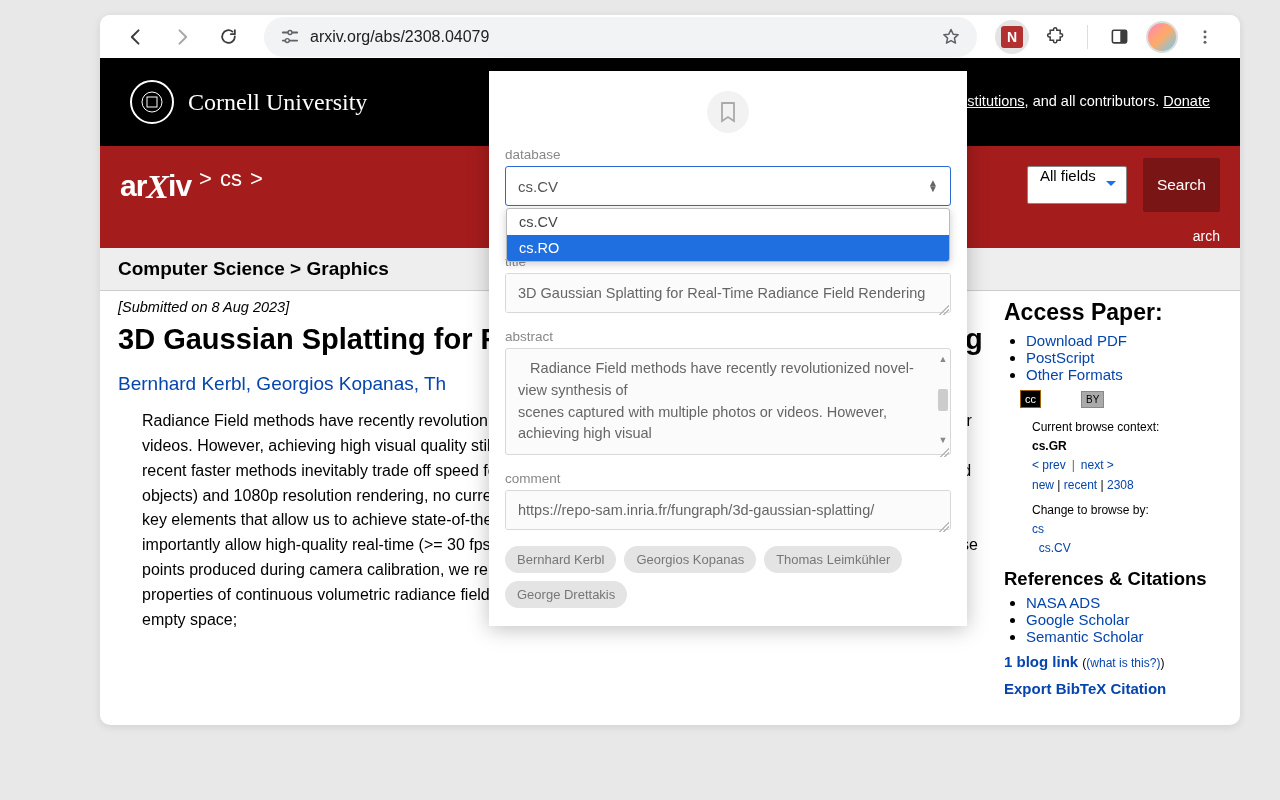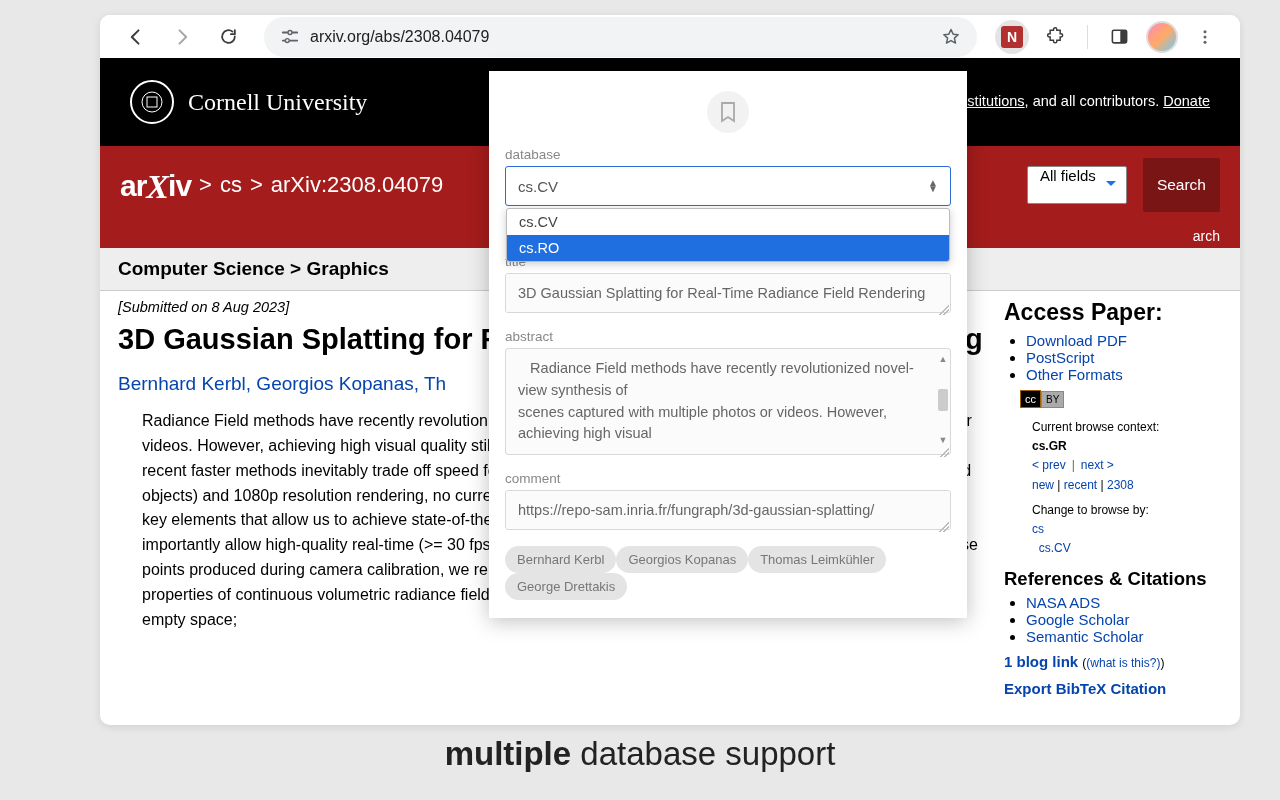--- a/index.html
+++ b/index.html
@@ -16,21 +16,21 @@
 .ext-n-inner { width: 22px; height: 22px; background: #b33030; color: #fff; font-weight: bold; display: flex; align-items: center; justify-content: center; border-radius: 3px; font-size: 14px; }
 .avatar { width: 32px; height: 32px; border-radius: 50%; background: linear-gradient(135deg,#f8b,#fa6,#6cf); border: 2px solid #ddd; }
 .page { position: relative; height: 654px; overflow: hidden; }
 .cornell-bar { background: #000; color: #fff; height: 88px; display: flex; align-items: center; padding: 0 30px; justify-content: space-between; }
 .cornell-left { display: flex; align-items: center; gap: 14px; }
 .cornell-seal { width: 44px; height: 44px; border: 2px solid #fff; border-radius: 50%; display: flex; align-items: center; justify-content: center; font-size: 10px; }
 .cornell-text { font-size: 24px; font-family: Georgia, serif; }
 .cornell-right { font-size: 14.5px; text-align: right; line-height: 1.5; }
 .cornell-right a { color: #fff; text-decoration: underline; }
 .arxiv-bar { background: #a51c1c; color: #fff; height: 78px; display: flex; align-items: center; padding: 0 20px; justify-content: space-between; }
-.arxiv-left { display: flex; align-items: center; gap: 8px; font-size: 22px; }
+.arxiv-left { display: flex; gap: 8px; font-size: 22px; }
 .arxiv-logo { font-size: 30px; font-weight: bold; letter-spacing: -1px; }
 .arxiv-logo .x { font-style: italic; font-family: Georgia,serif; font-size: 34px; position: relative; top: 2px; }
 .arxiv-right { display: flex; align-items: center; gap: 16px; }
 .search-field-sel { background: #fff; color: #000; border: 1px solid #888; height: 38px; padding: 0 30px 0 12px; font-size: 15px; position: relative; border-radius: 2px; }
 .search-field-sel::after { content: ''; position: absolute; right: 10px; top: 14px; border: 5px solid transparent; border-top-color: #1a73e8; }
 .search-btn { background: #7a1515; color: #fff; border: none; height: 54px; padding: 0 14px; font-size: 15.5px; cursor: pointer; border-radius: 2px; }
 .arch-strip { background: #a51c1c; color: #fff; font-size: 14px; padding: 4px 20px; text-align: right; }
 .subject-bar { background: #eee; padding: 10px 18px; font-size: 19px; font-weight: bold; border-bottom: 1px solid #ccc; }
 .content-area { display: flex; padding: 8px 18px; gap: 20px; }
 .main-col { flex: 1; }
@@ -38,39 +38,39 @@
 .paper-title { font-size: 29px; font-weight: bold; line-height: 1.25; margin-bottom: 16px; }
 .authors { color: #0645ad; font-size: 19px; margin-bottom: 14px; }
 .authors span { color: #0645ad; }
 .abstract-text { font-size: 16px; line-height: 1.55; padding-left: 24px; }
 .side-col { width: 218px; font-size: 15px; }
 .side-h { font-size: 23px; font-weight: bold; margin-bottom: 6px; }
 .side-h2 { font-size: 18.5px; font-weight: bold; margin: 10px 0 4px; }
 .side-list { list-style: disc; padding-left: 22px; margin-bottom: 6px; }
 .side-list li a, .side-col a { color: #0645ad; text-decoration: none; }
 .cc-badge { display: inline-block; background: #000000; color: #fff; font-size: 11px; padding: 2px 4px; border: 1px solid #a16207; margin-left: 16px; }
-.cc-by { display: inline-block; background: #aaa; color: #000; font-size: 10px; padding: 2px 4px; border: 1px solid #888; }
+.cc-by { display: inline-block; background: #aaa; color: #000; font-size: 10px; padding: 2px 4px; border: 1px solid #888; margin-left: 40px; }
 .side-small { font-size: 12px; line-height: 1.6; margin-left: 28px; }
 .side-small .sep { color: #666; margin: 0 6px; }
 .popup { position: absolute; left: 389px; top: 56px; width: 478px; background: #fff; box-shadow: 0 3px 20px rgba(0,0,0,0.25); padding: 14px 16px 18px; z-index: 100; }
 .popup-bm { width: 42px; height: 42px; border-radius: 50%; background: #f2f2f2; margin: 6px auto 14px; display: flex; align-items: center; justify-content: center; color: #999; }
 .popup-label { font-size: 13.5px; color: #888; margin-bottom: 4px; }
 .popup-select { width: 100%; height: 40px; border: 1.5px solid #2b6cd4; border-radius: 3px; padding: 0 12px; font-size: 15px; color: #555; display: flex; align-items: center; justify-content: space-between; position: relative; }
 .sel-arrows { font-size: 10px; line-height: 0.6; color: #666; display: flex; flex-direction: column; }
 .dropdown { position: absolute; left: 0; top: 41px; width: 100%; background: #fff; border: 1px solid #bbb; border-radius: 3px; overflow: hidden; box-shadow: 0 2px 8px rgba(0,0,0,0.2); z-index: 10; }
 .dd-opt { padding: 5px 12px; font-size: 14.5px; color: #444; cursor: pointer; }
 .dd-opt.hl { background: #1f6fe0; color: #fff; position: relative; }
 .popup-input, .popup-ta { width: 100%; border: 1px solid #d8d8d8; border-radius: 3px; padding: 9px 12px; font-size: 14.5px; color: #666; background: #fbfbfb; resize: none; font-family: inherit; }
 .popup-ta { line-height: 1.5; }
 .popup-row { margin-bottom: 12px; position: relative; }
 .resize-handle { position: absolute; right: 2px; bottom: 2px; width: 10px; height: 10px; background: linear-gradient(135deg,transparent 50%,#bbb 50%,#bbb 60%,transparent 60%,transparent 70%,#bbb 70%,#bbb 80%,transparent 80%); }
 .scroll-ind { position: absolute; right: 2px; top: 6px; bottom: 14px; width: 12px; display: flex; flex-direction: column; justify-content: space-between; align-items: center; }
 .scroll-ind .tri { font-size: 9px; color: #888; }
 .scroll-ind .thumb { width: 10px; height: 22px; background: #ccc; border-radius: 2px; }
-.tags { display: flex; flex-wrap: wrap; margin-top: 4px; }
+.tags { display: flex; flex-wrap: wrap; gap: 8px; margin-top: 4px; }
 .tag { background: #e4e4e4; color: #777; font-size: 13px; padding: 6px 12px; border-radius: 14px; }
 .caption { position: absolute; left: 0; right: 0; top: 735px; text-align: center; font-size: 33px; color: #222; }
 .caption b { font-weight: 700; }
 svg { display: block; }
 </style>
 </head>
 <body>
 
 <div class="frame">
 <div class="browser">
@@ -150,21 +150,20 @@
         <span>from the Simons Foundation, </span><a>member institutions</a><span>, and all contributors. </span><a>Donate</a>
       </div>
     </div>
 
     <div class="arxiv-bar">
       <div class="arxiv-left">
         <span class="arxiv-logo">ar<span class="x">X</span>iv</span>
         <span>&gt;</span>
         <span>cs</span>
         <span>&gt;</span>
-        <span>arXiv:2308.04079</span>
       </div>
       <div class="arxiv-right">
         <div class="search-field-sel"><span>All fields</span></div>
         <button class="search-btn">Search</button>
       </div>
     </div>
     <div class="arch-strip"><span>arch</span></div>
 
     <div class="subject-bar">Computer Science &gt; Graphics</div>
 
@@ -251,16 +250,13 @@
     <div class="tags">
       <span class="tag">Bernhard Kerbl</span>
       <span class="tag">Georgios Kopanas</span>
       <span class="tag">Thomas Leimkühler</span>
       <span class="tag">George Drettakis</span>
     </div>
   </div>
 
 </div>
 
-<div class="caption">
-  <b>multiple</b><span> database support</span>
 </div>
-</div>
 
 </body></html>

